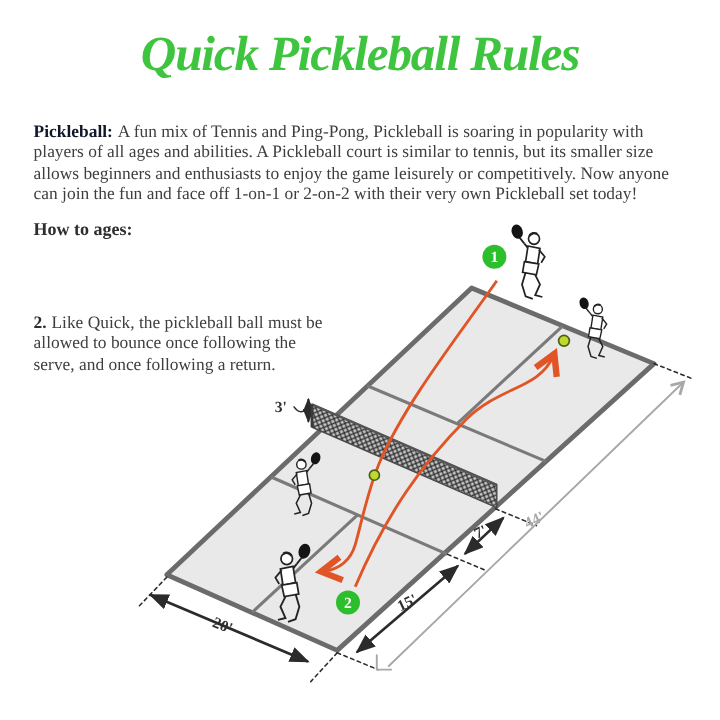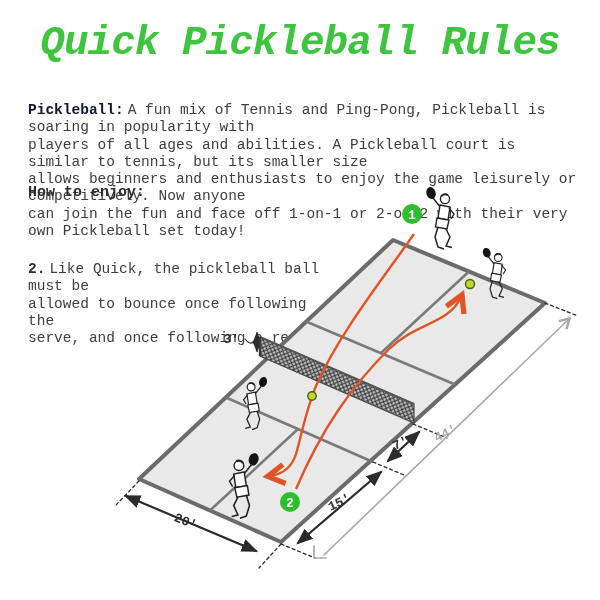--- a/index.html
+++ b/index.html
@@ -1,17 +1,17 @@
 <!DOCTYPE html>
 <html><head>
 <meta charset="utf-8">
 <style>
   html,body{margin:0;padding:0;background:#ffffff;}
   .page{position:relative;width:600px;height:580px;background:#ffffff;overflow:hidden;
-        font-family:Liberation Mono, monospace;color:#3e3e3e;}
+        font-family:Liberation Serif, serif;color:#3e3e3e;}
   .title{position:absolute;left:0;top:20px;width:600px;text-align:center;
          font-size:41px;font-weight:800;font-style:italic;letter-spacing:-1px;}
   .intro{position:absolute;left:28px;top:102px;width:550px;
          font-size:14.5px;line-height:17.3px;}
   .lead{font-weight:bold;margin-right:4px;color:#0f172a;}
   .preline{white-space:pre-line;}
   .howto-heading{position:absolute;left:28px;top:184px;font-size:15px;font-weight:bold;color:#2e2e2e;}
   .step{position:absolute;left:28px;font-size:14.5px;line-height:17.3px;}
   .step .num{font-weight:bold;margin-right:4px;color:#2e2e2e;}
   .step1{top:203px;width:350px;}
@@ -29,21 +29,21 @@
 
   <div class="title" style="color:#3ec43e">Quick Pickleball Rules</div>
 
   <div class="intro">
     <span class="lead">Pickleball:</span><span class="preline">A fun mix of Tennis and Ping-Pong, Pickleball is soaring in popularity with
 players of all ages and abilities. A Pickleball court is similar to tennis, but its smaller size
 allows beginners and enthusiasts to enjoy the game leisurely or competitively. Now anyone
 can join the fun and face off 1-on-1 or 2-on-2 with their very own Pickleball set today!</span>
   </div>
 
-  <div class="howto-heading">How to enjoy:</div>
+  <div class="howto-heading">How to ages:</div>
 
   <div class="step step2">
     <span class="num">2.</span><span class="preline">Like Quick, the pickleball ball must be
 allowed to bounce once following the
 serve, and once following a return.</span>
   </div>
 
   <svg class="diagram" width="600" height="600" viewBox="0 0 600 600">
     <defs>
       <pattern id="mesh" patternUnits="userSpaceOnUse" width="5" height="5" patternTransform="rotate(23)">

